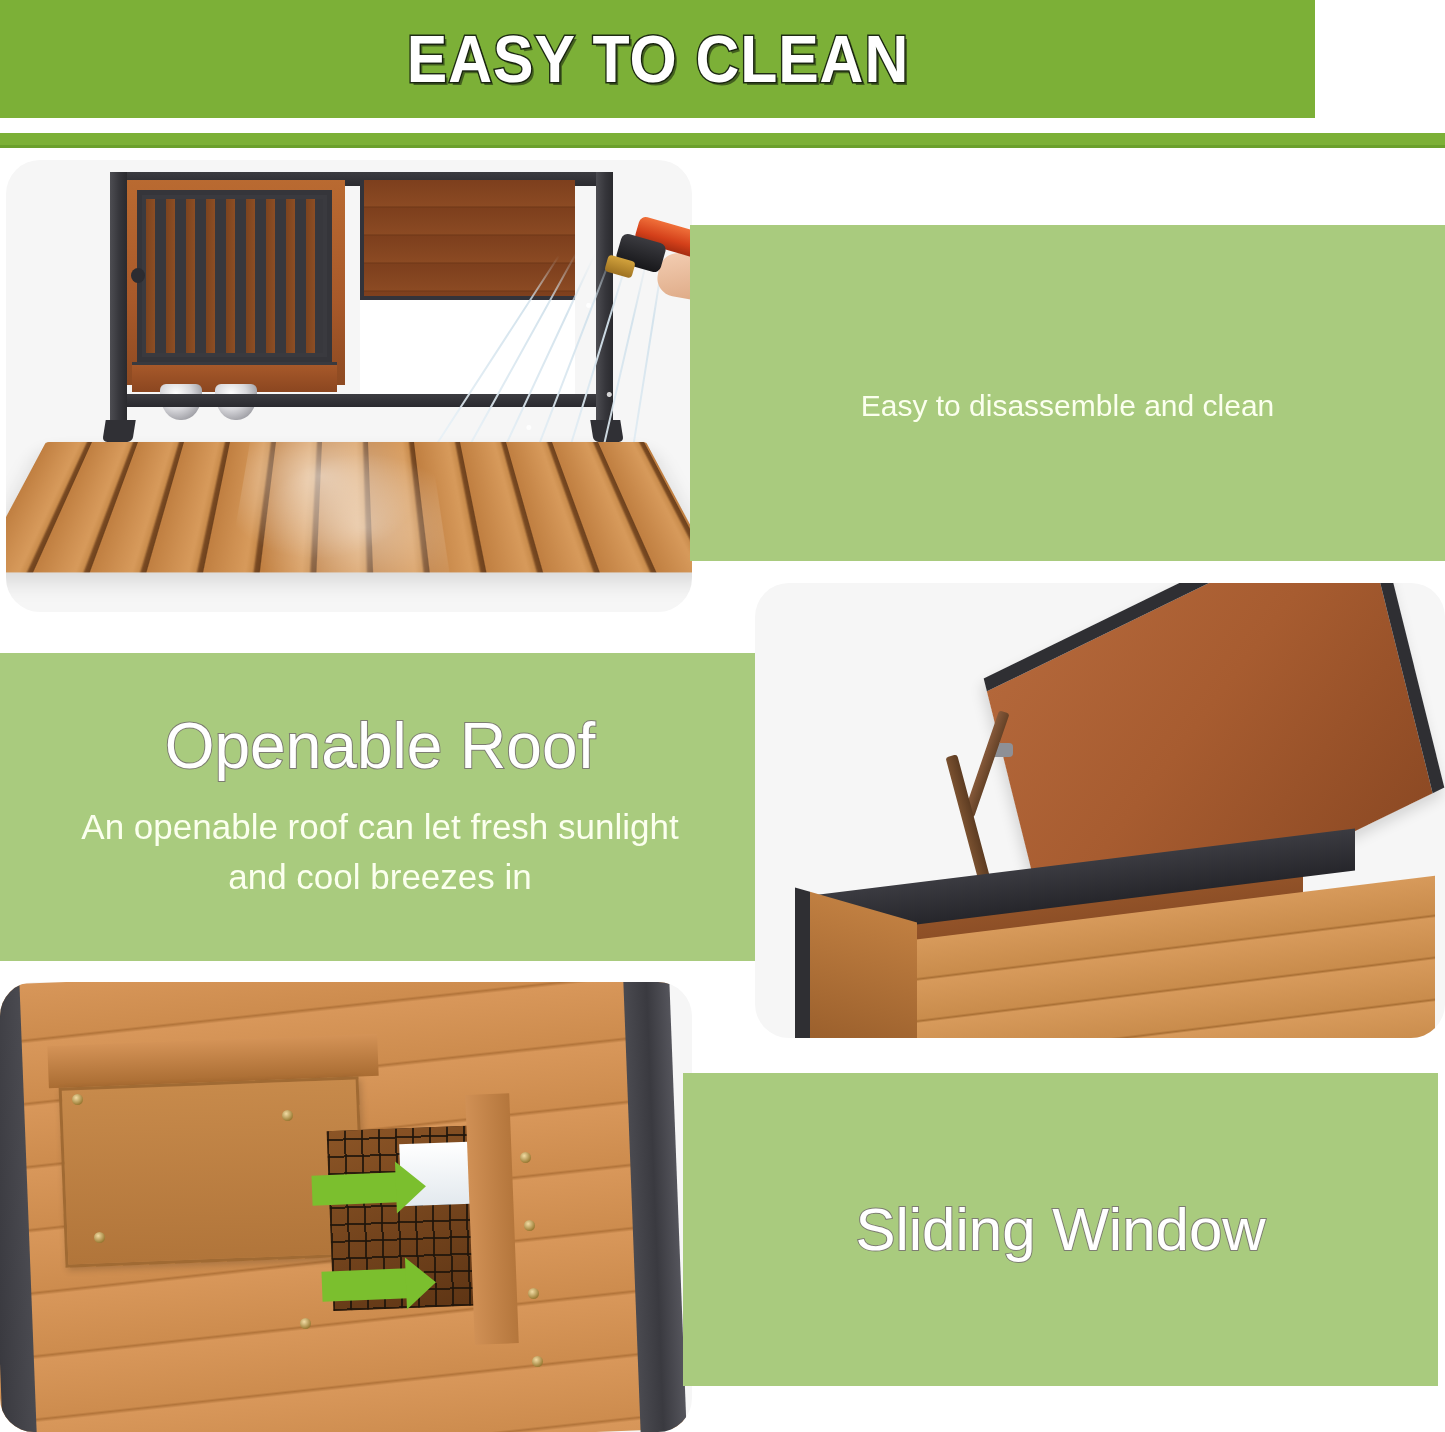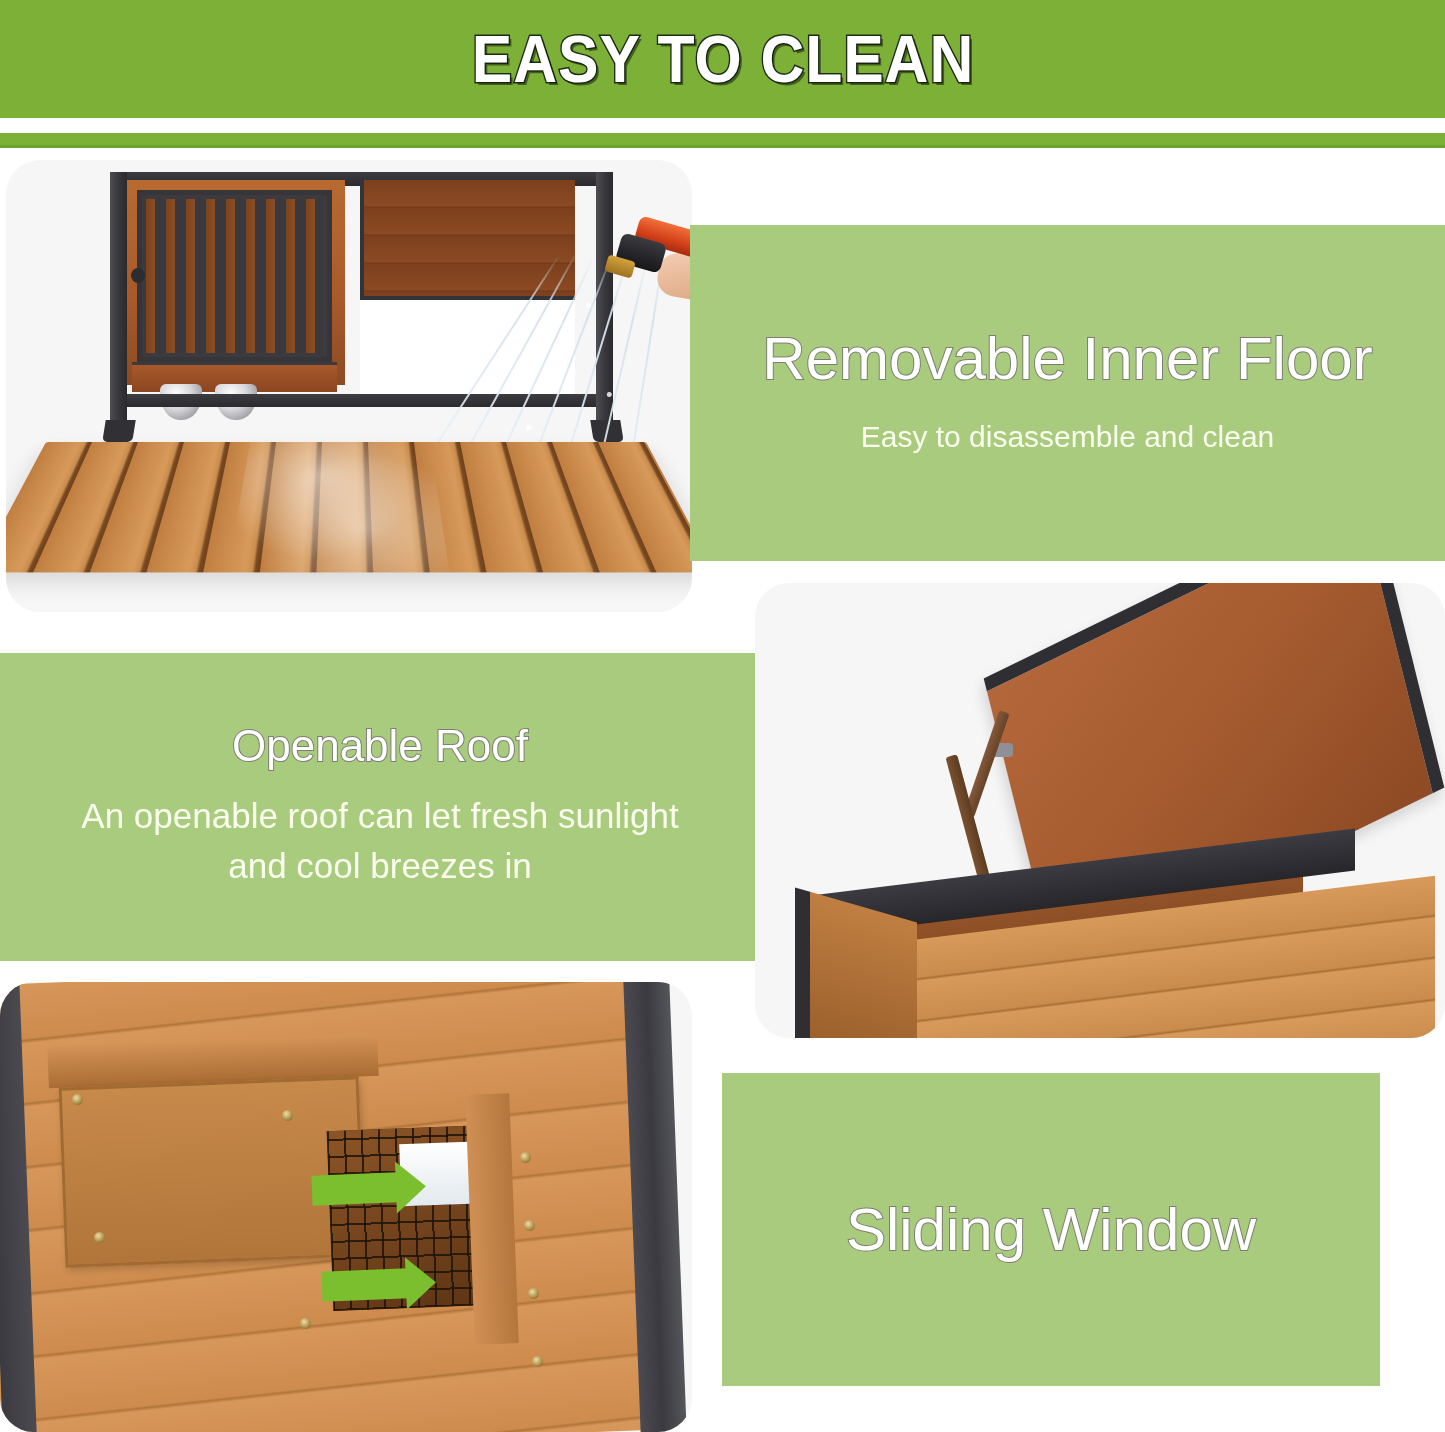--- a/index.html
+++ b/index.html
@@ -10,21 +10,21 @@
     background: #ffffff;
     font-family: "Liberation Sans", sans-serif;
     overflow: hidden;
     position: relative;
   }
 
   
   .banner {
     position: absolute;
     left: 0; top: 0;
-    width: 1445px; height: 118px;
+    width: 1315px; height: 118px;
     background: #7cb037;
     display: flex;
     align-items: center;
     justify-content: center;
   }
   .banner-title {
     font-size: 66px;
     font-weight: bold;
     letter-spacing: 1px;
     color: #ffffff;
@@ -73,26 +73,26 @@
     text-align: center;
     line-height: 1.42;
   }
 
   
   #panel-inner-floor-photo { left: 6px;   top: 160px;  width: 686px;  height: 452px; }
   #panel-inner-floor-text  { left: 690px; top: 225px;  width: 755px;  height: 336px; }
   #panel-openable-text     { left: 0px;   top: 653px;  width: 760px;  height: 308px; }
   #panel-openable-photo    { left: 755px; top: 583px;  width: 690px;  height: 455px; }
   #panel-window-photo      { left: 0px;   top: 982px;  width: 692px;  height: 450px; }
-  #panel-window-text       { left: 722px; top: 1073px; width: 658px;  height: 313px; }
+  #panel-window-text       { left: 683px; top: 1073px; width: 755px;  height: 313px; }
 
   #panel-inner-floor-text .feature-title { font-size: 60px; }
   #panel-inner-floor-text .feature-sub   { font-size: 30px; margin-top: 26px; }
 
-  #panel-openable-text .feature-title { font-size: 44px; }
+  #panel-openable-text .feature-title { font-size: 64px; }
   #panel-openable-text .feature-sub   { font-size: 35px; margin-top: 22px; }
 
   #panel-window-text .feature-title { font-size: 60px; }
   #panel-window-text .feature-sub   { font-size: 33px; margin-top: 26px; }
 
   
   .scene { position: absolute; inset: 0; }
 
   
   .dh-frame {
@@ -416,21 +416,20 @@
       <div class="nozzle-tip"></div>
     </div>
 
     <div class="slat-floor">
       <div class="slat-wet"></div>
     </div>
   </div>
 </div>
 
 <div class="green-card" id="panel-inner-floor-text">
-  <div class="feature-title">Removable Inner Floor</div>
   <div class="feature-sub">Easy to disassemble and clean</div>
 </div>
 
 <div class="green-card" id="panel-openable-text">
   <div class="feature-title">Openable Roof</div>
   <div class="feature-sub" style="max-width:620px;">An openable roof can let fresh sunlight and cool breezes in</div>
 </div>
 
 <div class="photo-card" id="panel-openable-photo">
   <div class="scene">

